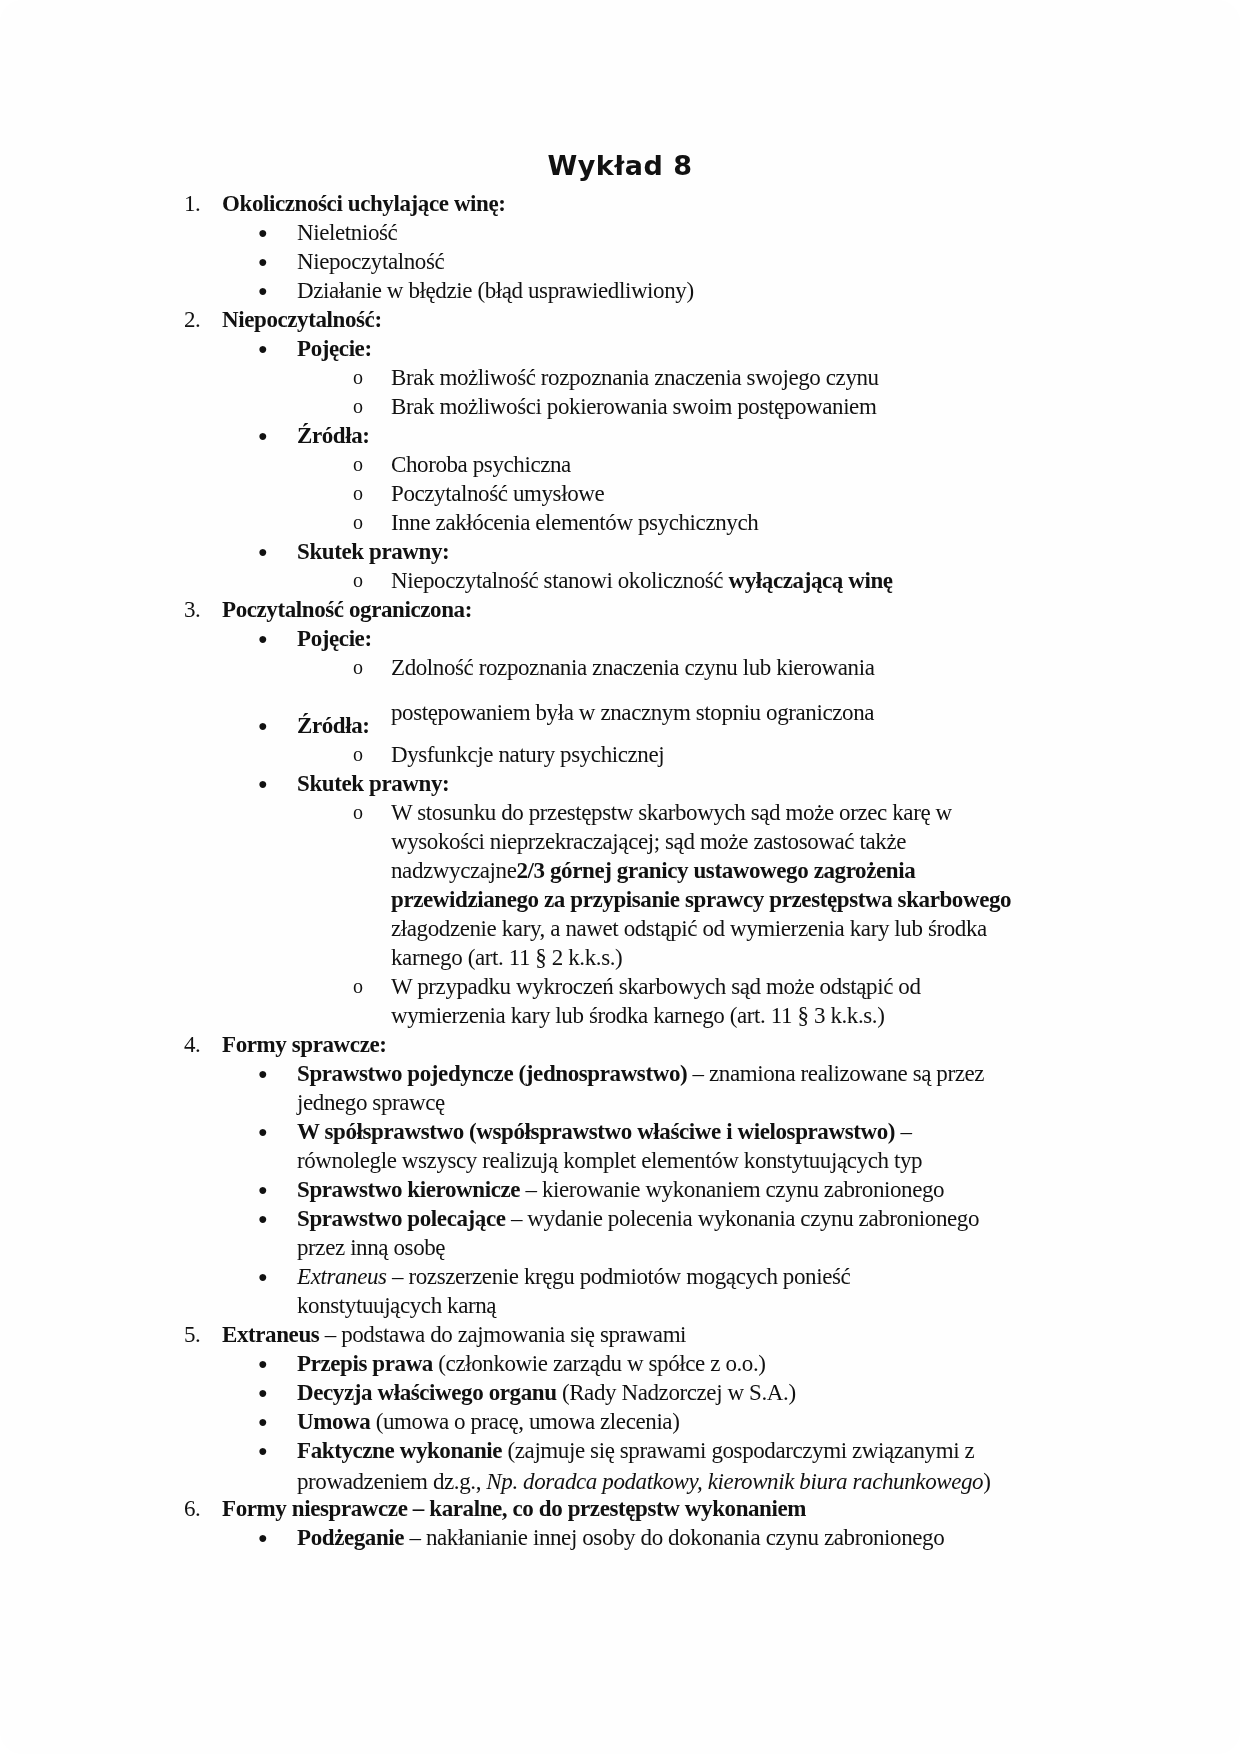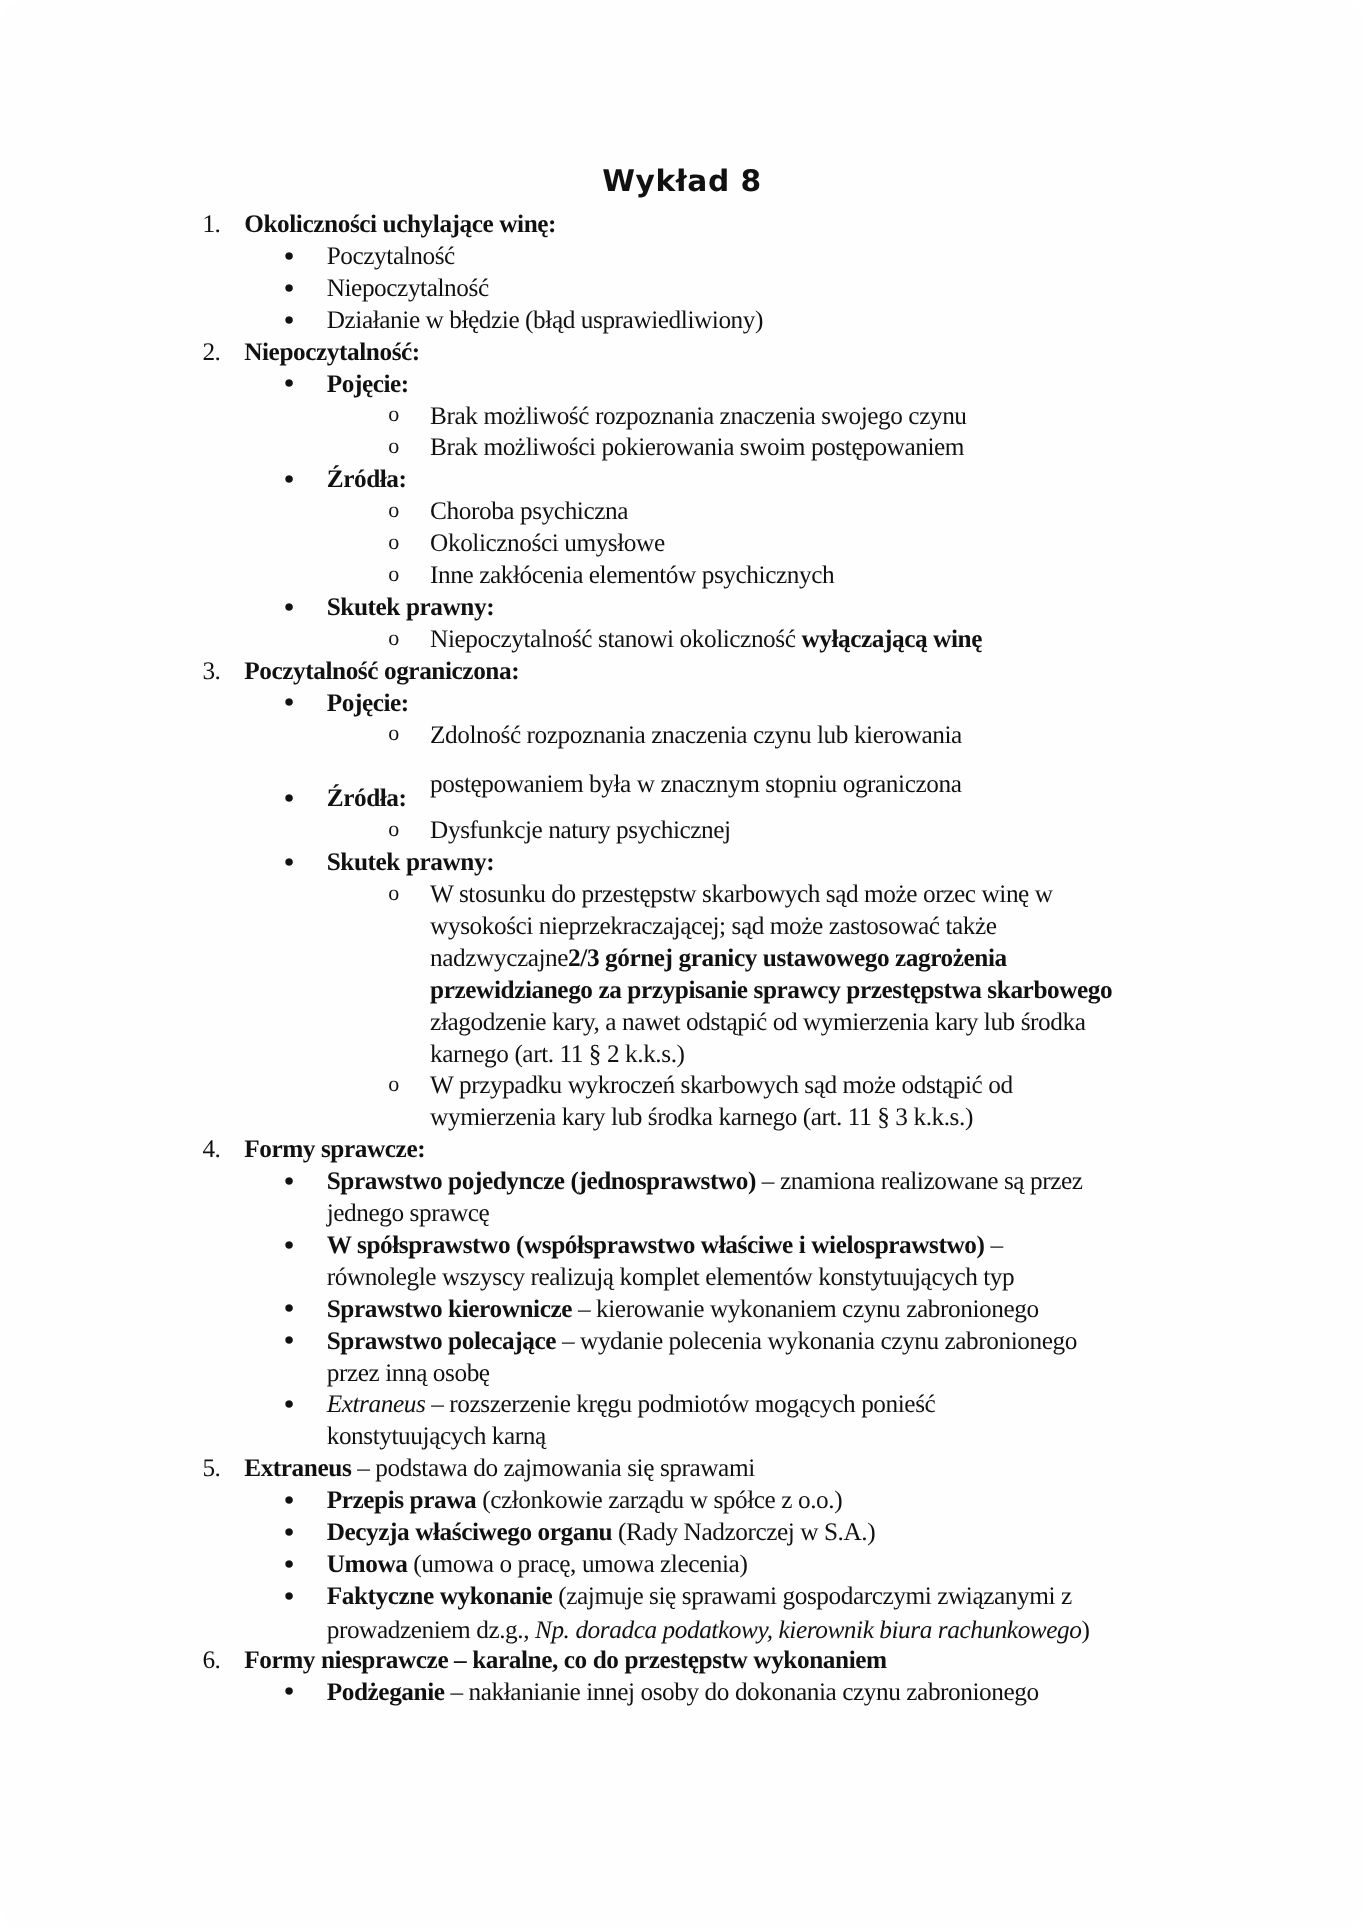--- a/index.html
+++ b/index.html
@@ -26,21 +26,21 @@
 <div class="page">
 
   <div class="title">Wykład 8</div>
 
   <div class="line" style="top:189px;left:0">
     <span class="num">1.</span>
     <b class="line num-text" style="top:0">Okoliczności uchylające winę:</b>
   </div>
   <div class="line" style="top:218px;left:0">
     <span class="bul">●</span>
-    <span class="line bul-text" style="top:0">Poczytalność</span>
+    <span class="line bul-text" style="top:0">Nieletniość</span>
   </div>
   <div class="line" style="top:247px;left:0">
     <span class="bul">●</span>
     <span class="line bul-text" style="top:0">Niepoczytalność</span>
   </div>
   <div class="line" style="top:276px;left:0">
     <span class="bul">●</span>
     <span class="line bul-text" style="top:0">Działanie w błędzie (błąd usprawiedliwiony)</span>
   </div>
 
@@ -63,21 +63,21 @@
   <div class="line" style="top:421px;left:0">
     <span class="bul">●</span>
     <b class="line bul-text" style="top:0">Źródła:</b>
   </div>
   <div class="line" style="top:450px;left:0">
     <span class="sub">o</span>
     <span class="line sub-text" style="top:0">Choroba psychiczna</span>
   </div>
   <div class="line" style="top:479px;left:0">
     <span class="sub">o</span>
-    <span class="line sub-text" style="top:0">Okoliczności umysłowe</span>
+    <span class="line sub-text" style="top:0">Poczytalność umysłowe</span>
   </div>
   <div class="line" style="top:508px;left:0">
     <span class="sub">o</span>
     <span class="line sub-text" style="top:0">Inne zakłócenia elementów psychicznych</span>
   </div>
   <div class="line" style="top:537px;left:0">
     <span class="bul">●</span>
     <b class="line bul-text" style="top:0">Skutek prawny:</b>
   </div>
   <div class="line" style="top:566px;left:0">
@@ -107,21 +107,21 @@
   <div class="line" style="top:740px;left:0">
     <span class="sub">o</span>
     <span class="line sub-text" style="top:0">Dysfunkcje natury psychicznej</span>
   </div>
   <div class="line" style="top:769px;left:0">
     <span class="bul">●</span>
     <b class="line bul-text" style="top:0">Skutek prawny:</b>
   </div>
   <div class="line" style="top:798px;left:0">
     <span class="sub">o</span>
-    <span class="line sub-text" style="top:0">W stosunku do przestępstw skarbowych sąd może orzec winę w</span>
+    <span class="line sub-text" style="top:0">W stosunku do przestępstw skarbowych sąd może orzec karę w</span>
   </div>
   <div class="line" style="top:827px;left:0">
     <span class="line sub-text" style="top:0">wysokości nieprzekraczającej; sąd może zastosować także</span>
   </div>
   <div class="line" style="top:856px;left:0">
     <span class="line sub-text" style="top:0"><span>nadzwyczajne</span><b>2/3 górnej granicy ustawowego zagrożenia</b></span>
   </div>
   <div class="line" style="top:885px;left:0">
     <b class="line sub-text" style="top:0">przewidzianego za przypisanie sprawcy przestępstwa skarbowego</b>
   </div>

